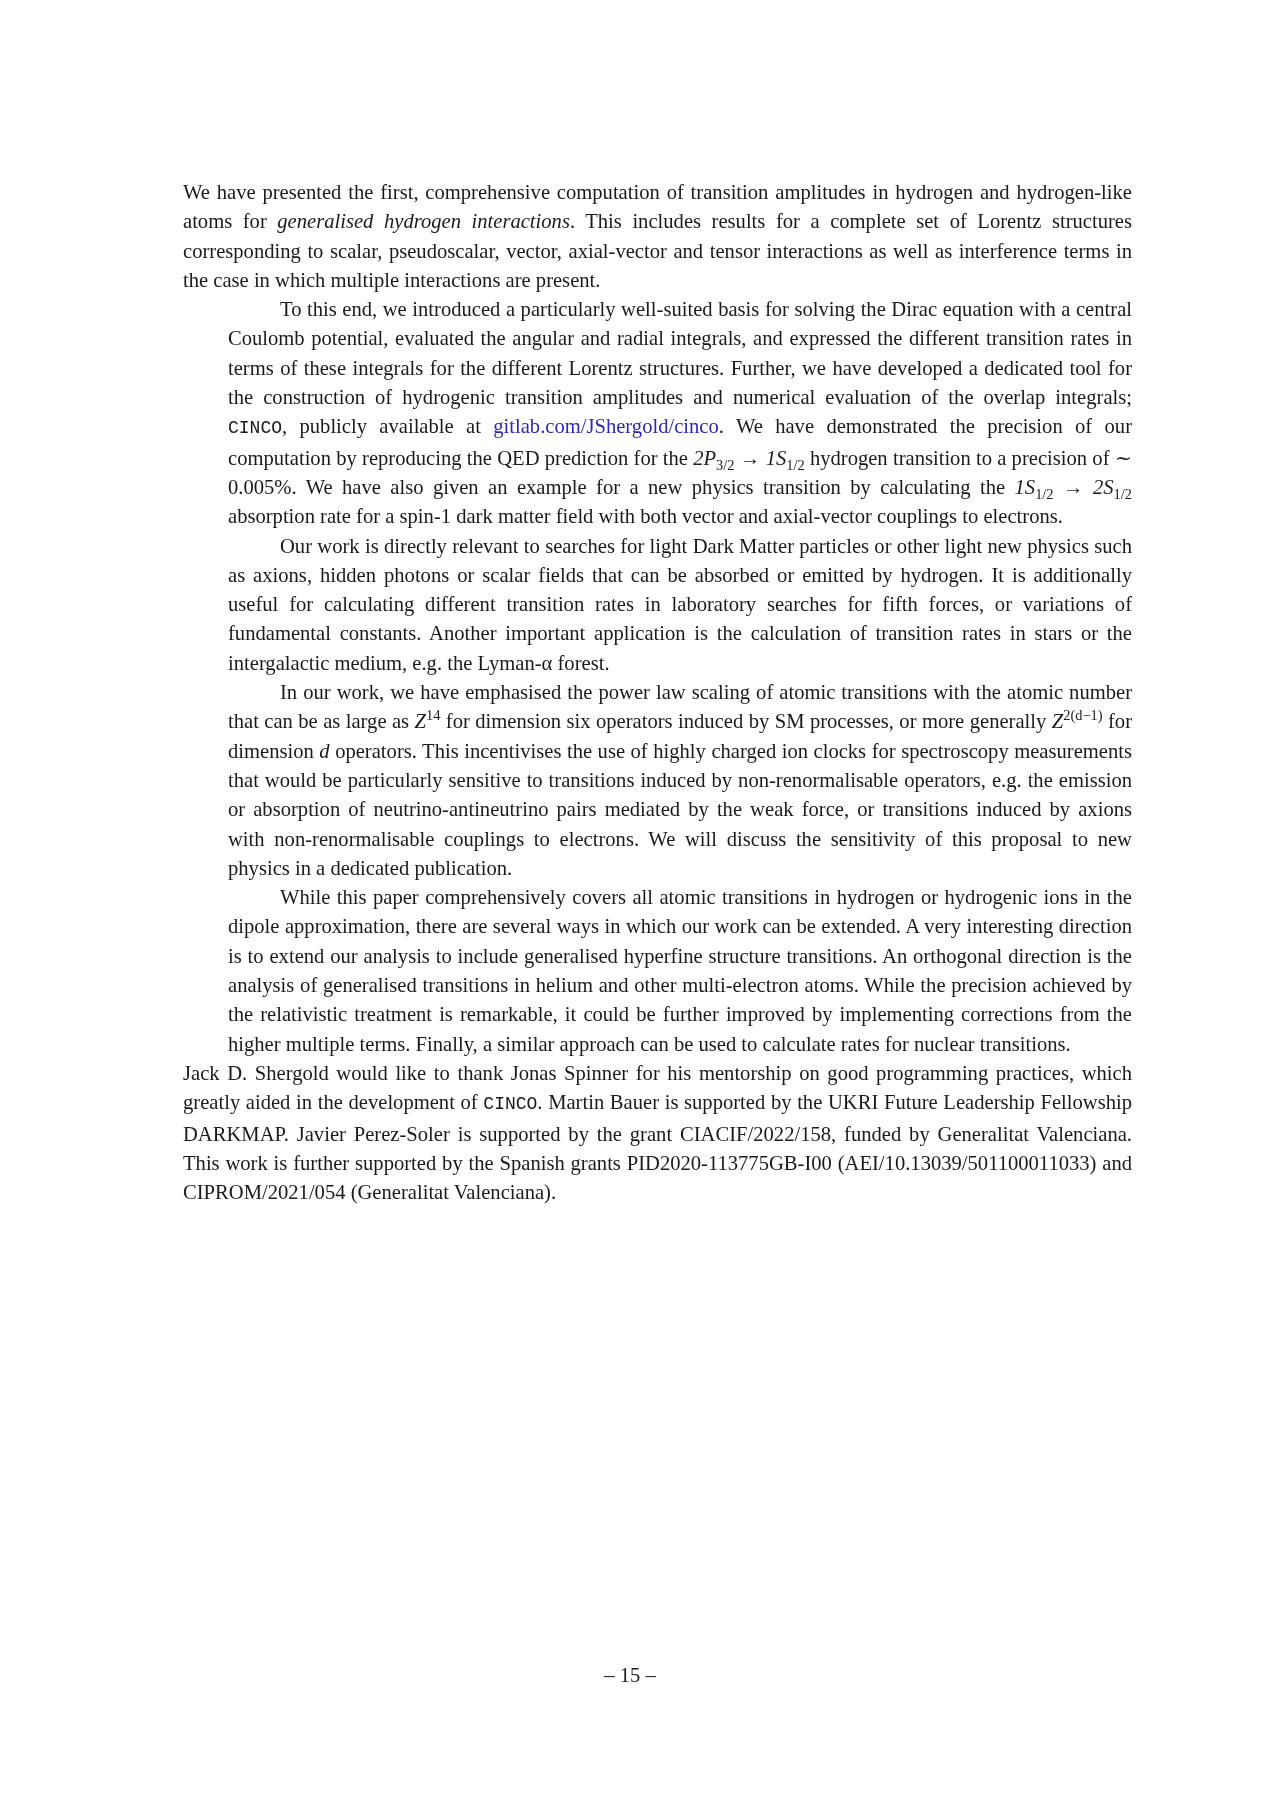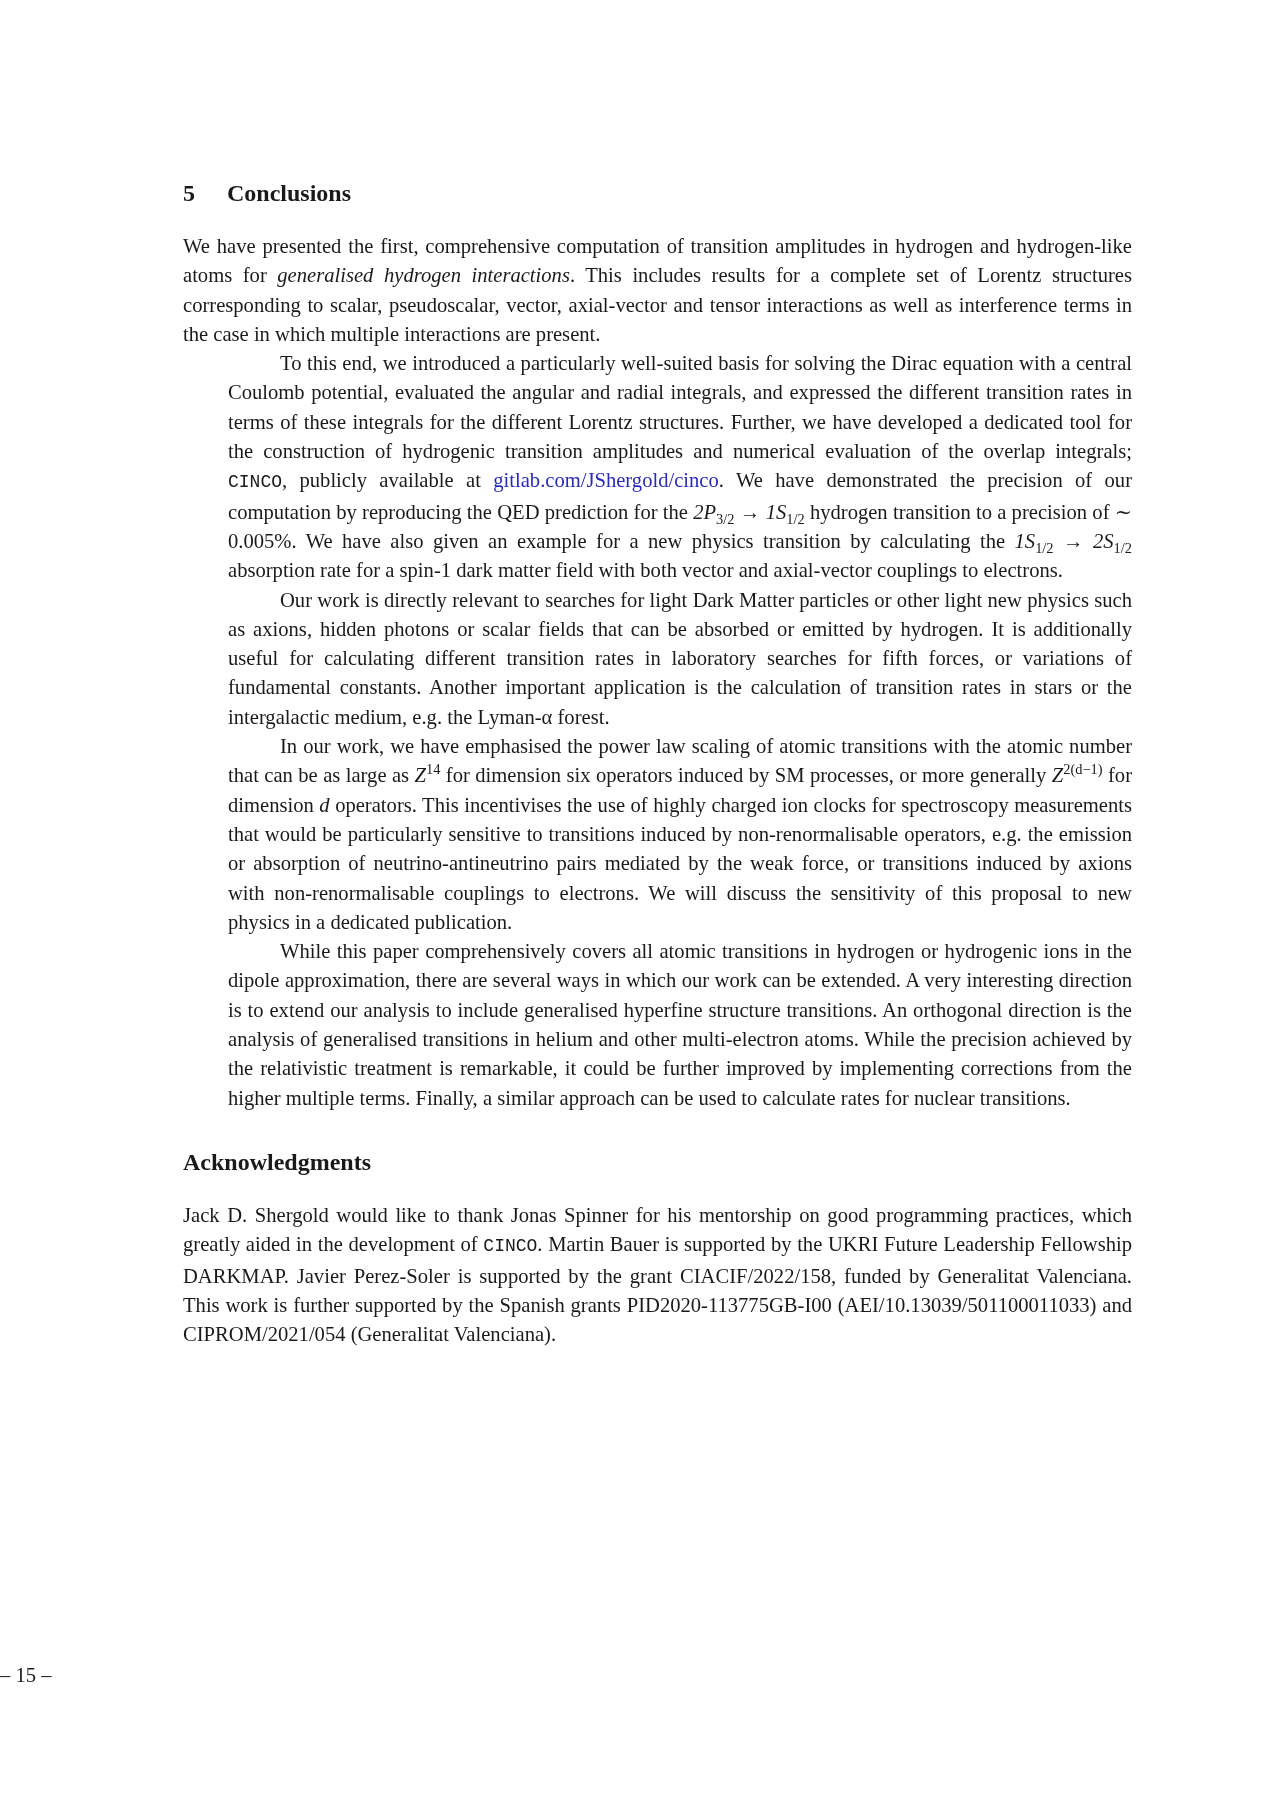--- a/index.html
+++ b/index.html
@@ -13,40 +13,36 @@
     h2.section { font-size: 24px; font-weight: bold; margin: 0 0 24px 0; line-height: 30px; }
     h2.section .num { display: inline-block; width: 44px; }
     p { margin: 0; }
     p.indent { text-indent: 52px; margin-left: 45px; }
     em { font-style: italic; }
     .tt { font-family: "Liberation Mono", "DejaVu Sans Mono", monospace; font-size: 18px; }
     a.link { color: #2a2ab8; text-decoration: none; }
     sub, sup { font-size: 70%; line-height: 0; }
     h3.ack { font-size: 24px; font-weight: bold; margin: 34px 0 24px 0; line-height: 30px; }
     .footer {
-      position: absolute; top: 1664px; left: 0; width: 1260px; 
+      position: absolute; top: 1664px; left: 0; width: 1260px; text-align: center;
       font-family: "Liberation Serif", "DejaVu Serif", serif; font-size: 20.6px; color: #1a1a1a;
     }
   </style>
 </head>
 <body>
 
 <div class="page">
-  <h2 class="section">
-    <span class="num">5</span><span>Conclusions</span>
-  </h2>
 
   <p><span>We have presented the first, comprehensive computation of transition amplitudes in hydrogen and hydrogen-like atoms for </span><em>generalised hydrogen interactions</em><span>. This includes results for a complete set of Lorentz structures corresponding to scalar, pseudoscalar, vector, axial-vector and tensor interactions as well as interference terms in the case in which multiple interactions are present.</span></p>
 
   <p class="indent"><span>To this end, we introduced a particularly well-suited basis for solving the Dirac equation with a central Coulomb potential, evaluated the angular and radial integrals, and expressed the different transition rates in terms of these integrals for the different Lorentz structures. Further, we have developed a dedicated tool for the construction of hydrogenic transition amplitudes and numerical evaluation of the overlap integrals; </span><span class="tt">CINCO</span><span>, publicly available at </span><a class="link">gitlab.com/JShergold/cinco</a><span>. We have demonstrated the precision of our computation by reproducing the QED prediction for the </span><i>2P</i><sub>3/2</sub><span> → </span><i>1S</i><sub>1/2</sub><span> hydrogen transition to a precision of ∼ 0.005%. We have also given an example for a new physics transition by calculating the </span><i>1S</i><sub>1/2</sub><span> → </span><i>2S</i><sub>1/2</sub><span> absorption rate for a spin-1 dark matter field with both vector and axial-vector couplings to electrons.</span></p>
 
   <p class="indent">Our work is directly relevant to searches for light Dark Matter particles or other light new physics such as axions, hidden photons or scalar fields that can be absorbed or emitted by hydrogen. It is additionally useful for calculating different transition rates in laboratory searches for fifth forces, or variations of fundamental constants. Another important application is the calculation of transition rates in stars or the intergalactic medium, e.g. the Lyman-α forest.</p>
 
   <p class="indent"><span>In our work, we have emphasised the power law scaling of atomic transitions with the atomic number that can be as large as </span><i>Z</i><sup>14</sup><span> for dimension six operators induced by SM processes, or more generally </span><i>Z</i><sup>2(d−1)</sup><span> for dimension </span><i>d</i><span> operators. This incentivises the use of highly charged ion clocks for spectroscopy measurements that would be particularly sensitive to transitions induced by non-renormalisable operators, e.g. the emission or absorption of neutrino-antineutrino pairs mediated by the weak force, or transitions induced by axions with non-renormalisable couplings to electrons. We will discuss the sensitivity of this proposal to new physics in a dedicated publication.</span></p>
 
   <p class="indent">While this paper comprehensively covers all atomic transitions in hydrogen or hydrogenic ions in the dipole approximation, there are several ways in which our work can be extended. A very interesting direction is to extend our analysis to include generalised hyperfine structure transitions. An orthogonal direction is the analysis of generalised transitions in helium and other multi-electron atoms. While the precision achieved by the relativistic treatment is remarkable, it could be further improved by implementing corrections from the higher multiple terms. Finally, a similar approach can be used to calculate rates for nuclear transitions.</p>
 
-  <h3 class="ack">Acknowledgments</h3>
 
   <p><span>Jack D. Shergold would like to thank Jonas Spinner for his mentorship on good programming practices, which greatly aided in the development of </span><span class="tt">CINCO</span><span>. Martin Bauer is supported by the UKRI Future Leadership Fellowship DARKMAP. Javier Perez-Soler is supported by the grant CIACIF/2022/158, funded by Generalitat Valenciana. This work is further supported by the Spanish grants PID2020-113775GB-I00 (AEI/10.13039/501100011033) and CIPROM/2021/054 (Generalitat Valenciana).</span></p>
 </div>
 
 <div class="footer">– 15 –</div>
 
 </body></html>

